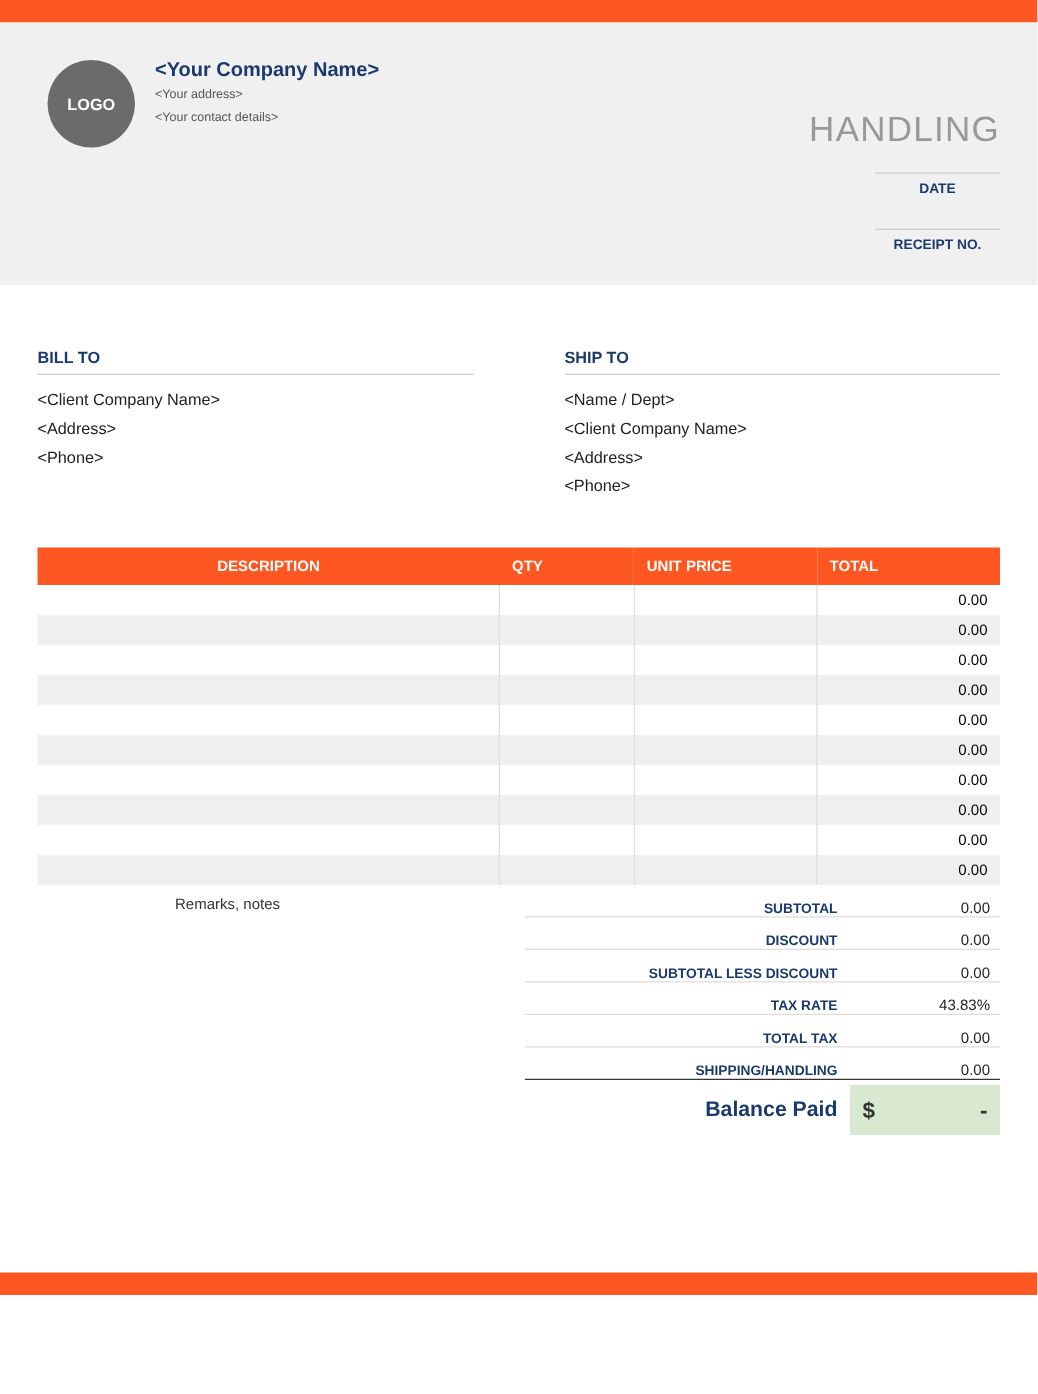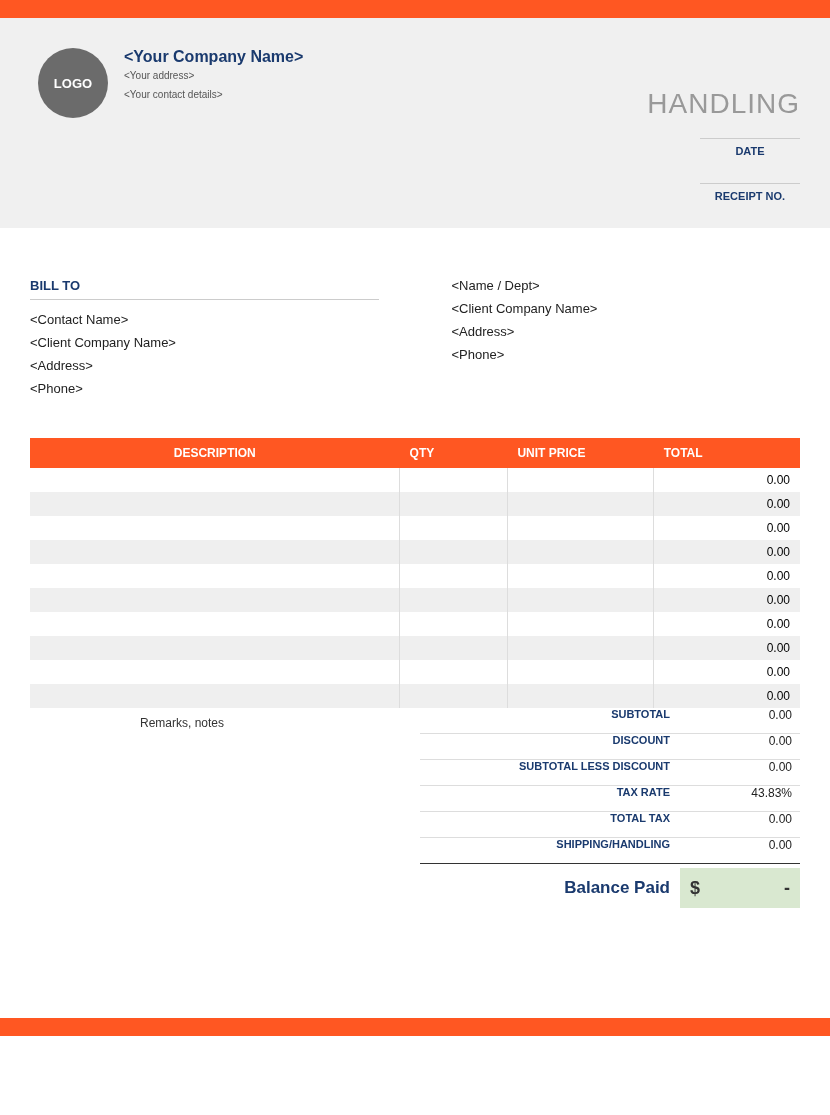--- a/index.html
+++ b/index.html
@@ -26,21 +26,21 @@
 .items-table td:last-child { border-right: none; text-align: right; }
 .items-table tr.odd td { background: #fff; }
 .items-table tr.even td { background: #efefef; }
 .col-desc { width: 48%; }
 .col-qty { width: 14%; }
 .col-price { width: 19%; }
 .col-total { width: 19%; margin-top: 48px; }
 .summary-wrap { display: flex; margin: 0 30px; }
 .remarks { flex: 1; font-size: 12px; color: #333; padding: 8px 0 0 110px; }
 .summary { width: 380px; }
-.summary-row { display: flex; align-items: flex-start; border-bottom: 1px solid #ddd; height: 26px; }
+.summary-row { display: flex; align-items: flex-end; border-bottom: 1px solid #ddd; height: 26px; }
 .summary-label { flex: 1; text-align: right; font-size: 11px; font-weight: bold; color: #1a3a6e; padding-right: 10px; }
 .summary-value { width: 120px; text-align: right; font-size: 12px; color: #222; padding-right: 8px; }
 .balance-row { display: flex; align-items: center; height: 40px; margin-top: 4px; }
 .balance-label { flex: 1; text-align: right; font-size: 17px; font-weight: bold; color: #1a3a6e; padding-right: 10px; }
 .balance-box { width: 120px; background: #d9e8d0; height: 40px; display: flex; align-items: center; padding: 0 10px; font-size: 18px; font-weight: bold; color: #333; }
 .balance-currency { flex: 0; }
 .balance-amount { flex: 1; text-align: right; }
 .spacer { height: 110px; }
 </style>
 </head>
@@ -64,26 +64,26 @@
     </div>
     <div class="meta-row">
       <div class="meta-label">RECEIPT NO.</div>
     </div>
   </div>
 </div>
 
 <div class="parties">
   <div class="party-col">
     <div class="party-heading">BILL TO</div>
-    <div class="party-line">&lt;Contact Name&gt;</div>
     <div class="party-line">&lt;Client Company Name&gt;</div>
     <div class="party-line">&lt;Address&gt;</div>
     <div class="party-line">&lt;Phone&gt;</div>
   </div>
   <div class="party-col">
+    <div class="party-heading">SHIP TO</div>
     <div class="party-line">&lt;Name / Dept&gt;</div>
     <div class="party-line">&lt;Client Company Name&gt;</div>
     <div class="party-line">&lt;Address&gt;</div>
     <div class="party-line">&lt;Phone&gt;</div>
   </div>
 </div>
 
 <table class="items-table">
   <thead>
     <tr>

